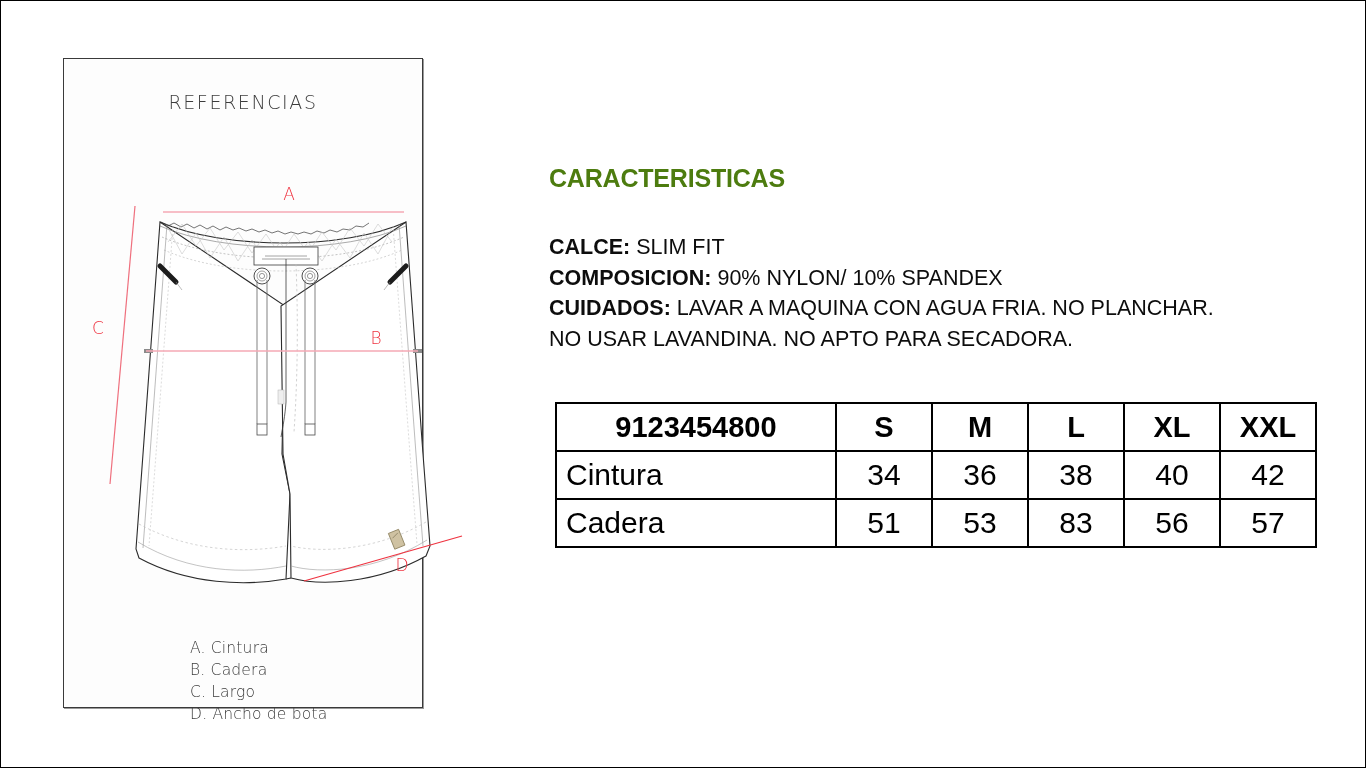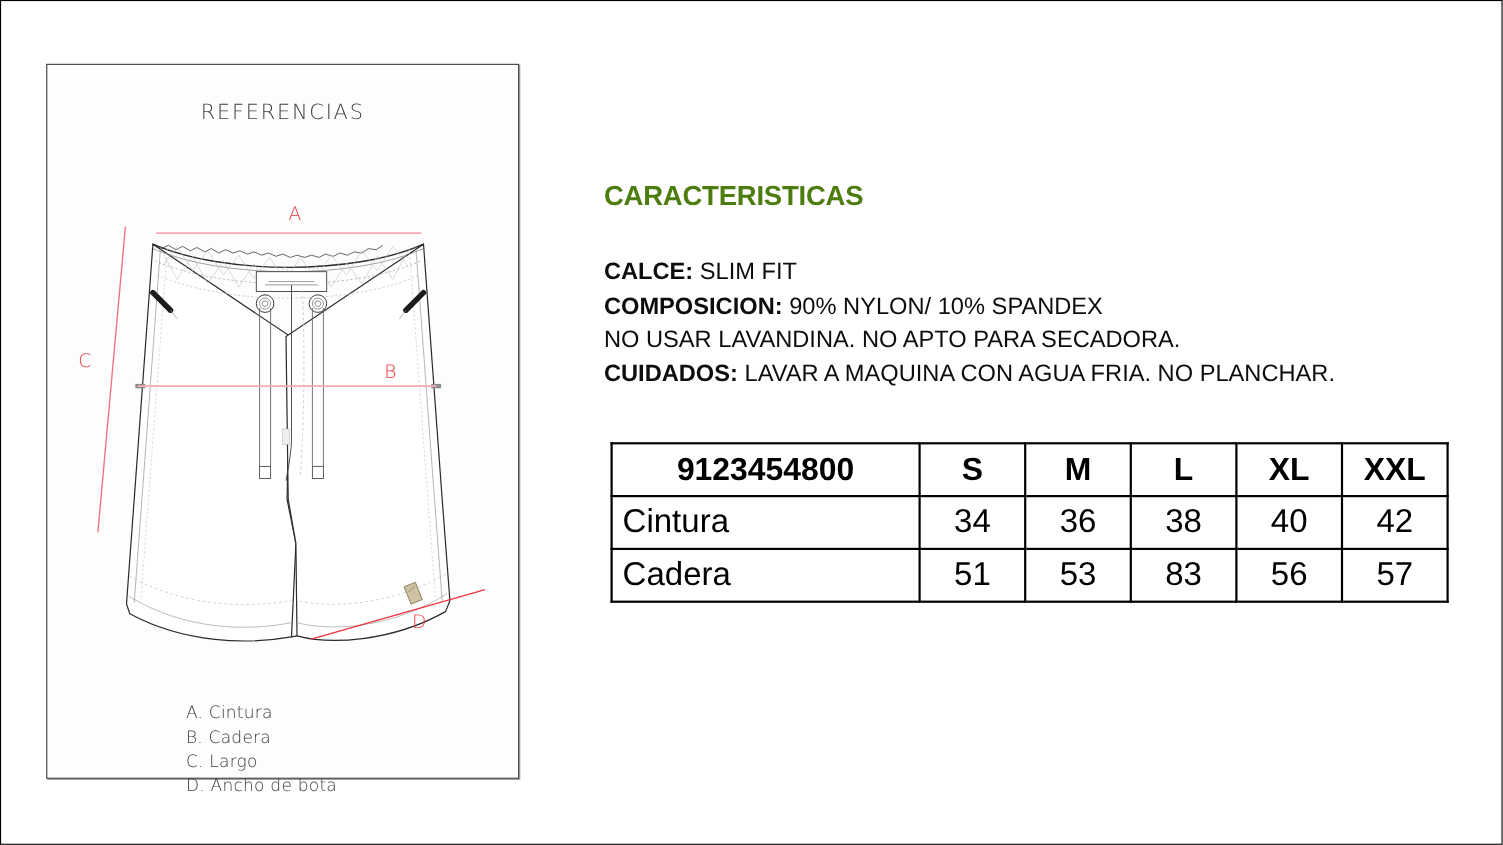--- a/index.html
+++ b/index.html
@@ -19,23 +19,23 @@
     width: 1366px;
     height: 768px;
     background: #ffffff;
     box-sizing: border-box;
     border: 1px solid #000000;
   }
 
   
   #ref-panel {
     position: absolute;
-    left: 41px;
+    left: 62px;
     top: 57px;
-    width: 430px;
+    width: 360px;
     height: 650px;
     background: #fdfdfd;
     border: 1px solid #3a3a3a;
     box-sizing: border-box;
     box-shadow: 1px 1px 0 #9a9a9a;
   }
   #ref-title {
     position: absolute;
     top: 32px;
     left: 0;
@@ -245,24 +245,24 @@
 
   <div id="char-heading">CARACTERISTICAS</div>
 
   <div id="spec-block">
     <div>
       <span class="k">CALCE:</span><span> SLIM FIT</span>
     </div>
     <div>
       <span class="k">COMPOSICION:</span><span> 90% NYLON/ 10% SPANDEX</span>
     </div>
-    <div>NO USAR LAVANDINA. NO APTO PARA SECADORA.</div>
     <div>
       <span class="k">CUIDADOS:</span><span> LAVAR A MAQUINA CON AGUA FRIA. NO PLANCHAR.</span>
     </div>
+    <div>NO USAR LAVANDINA. NO APTO PARA SECADORA.</div>
   </div>
 
   <table id="size-table">
     <thead>
       <tr>
         <th class="lbl-col">9123454800</th>
         <th class="sz-col">S</th>
         <th class="sz-col">M</th>
         <th class="sz-col">L</th>
         <th class="sz-col">XL</th>

